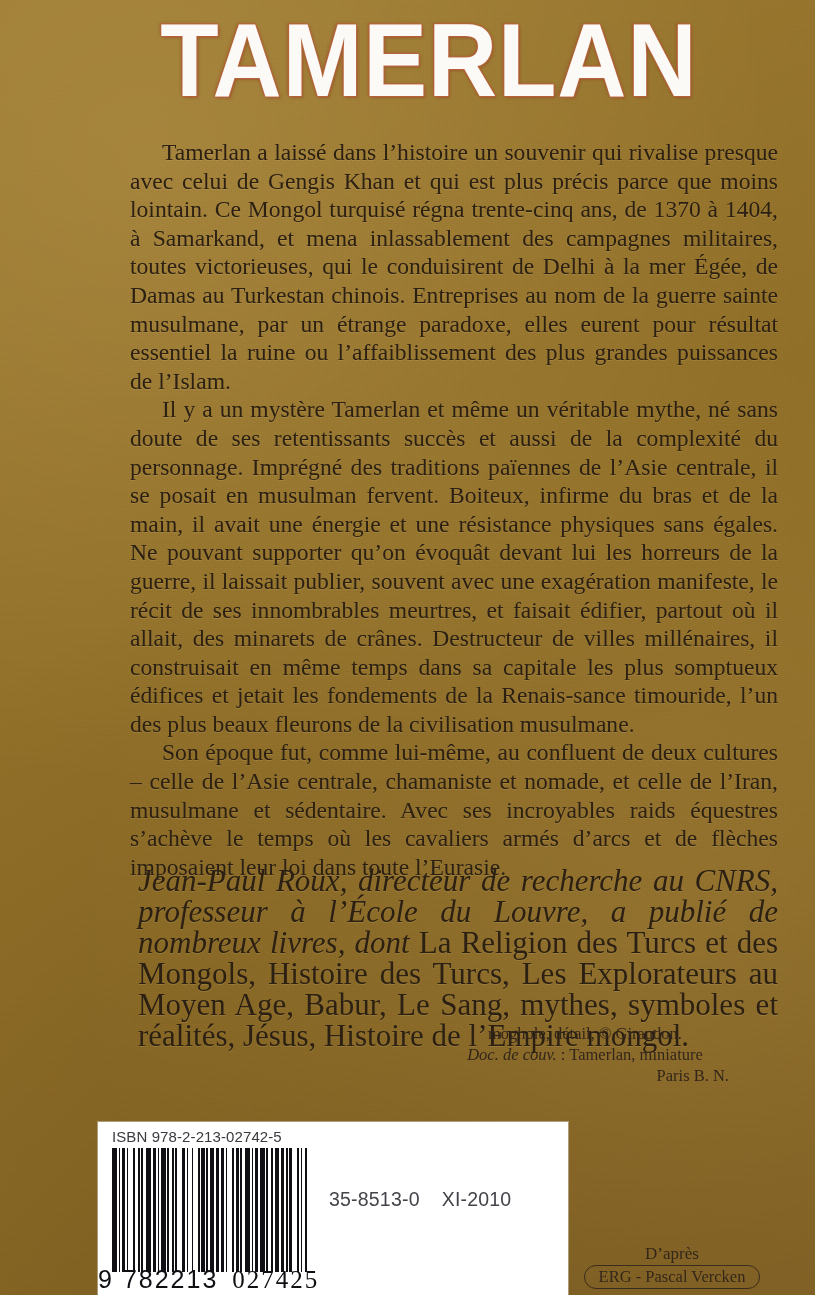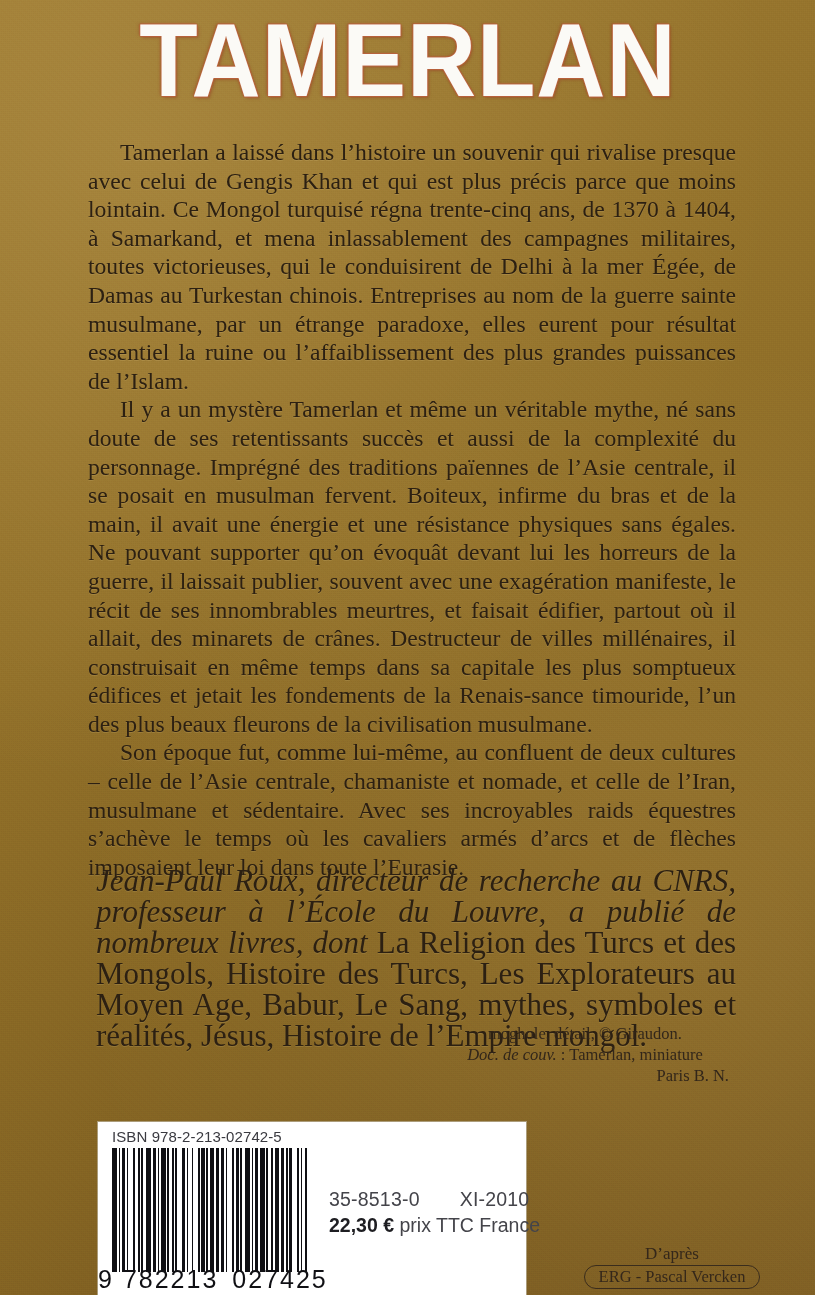--- a/index.html
+++ b/index.html
@@ -31,21 +31,21 @@
     inset: 0;
     pointer-events: none;
     opacity: 0.26;
     background-image:
       repeating-linear-gradient(0deg, rgba(255,255,255,0.055) 0px, rgba(255,255,255,0.055) 1px, rgba(0,0,0,0.05) 1px, rgba(0,0,0,0.05) 2px),
       repeating-linear-gradient(90deg, rgba(255,255,255,0.045) 0px, rgba(255,255,255,0.045) 1px, rgba(0,0,0,0.045) 1px, rgba(0,0,0,0.045) 2px),
       repeating-linear-gradient(42deg, rgba(120,85,20,0.10) 0px, rgba(120,85,20,0.10) 2px, rgba(0,0,0,0) 2px, rgba(0,0,0,0) 5px);
     mix-blend-mode: overlay;
   }
 
-  .cover > * { position: relative; z-index: 2; }
+  .cover > * { position: relative; z-index: 2; padding-left: 42px; }
 
   
   .title-wrap {
     position: absolute;
     top: 8px;
     left: 0;
     right: 0;
     text-align: center;
   }
   .book-title {
@@ -161,35 +161,35 @@
     top: 143px;
     width: 222px;
     font-family: "Liberation Sans", "DejaVu Sans", sans-serif;
     font-size: 25px;
     color: #101014;
     letter-spacing: 0px;
     white-space: nowrap;
   }
   .ean-digits .lead { margin-left: 0px; margin-right: 11px; }
   .ean-digits .grp { letter-spacing: 2px; }
-  .ean-digits .grp + .grp { margin-left: 14px; }
+  .ean-digits .grp + .grp { margin-left: 14px; font-family: Liberation Serif, serif; }
 
   .price-block {
     position: absolute;
     left: 231px;
     top: 66px;
     font-family: "Liberation Sans", "DejaVu Sans", sans-serif;
     color: #44444a;
   }
   .price-block .ref {
     font-size: 19.5px;
     letter-spacing: 0.2px;
     white-space: nowrap;
   }
-  .price-block .ref .date { margin-left: 40px; text-align: center; }
+  .price-block .ref .date { margin-left: 22px; text-align: center; }
   .price-block .price {
     font-size: 19.5px;
     margin-top: 3px;
     white-space: nowrap;
   }
   .price-block .price .amount { font-weight: 700; color: #1e1e22; }
 
   
   .printer {
     position: absolute;
@@ -322,21 +322,20 @@
         <span style="width: 2px; background: rgb(16, 16, 20);"></span>
         <span style="width: 4px; background: transparent;"></span>
         <span style="width: 2px; background: rgb(16, 16, 20);"></span>
         <span style="width: 6px; background: transparent;"></span>
       </div>
     <div class="ean-digits">
       <span class="lead">9</span><span class="grp">782213</span><span class="grp">027425</span>
     </div>
     <div class="price-block">
       <div class="ref"><span>35-8513-0</span><span class="date">XI-2010</span></div>
-      <div class="price"><span class="amount">22,30 €</span><span> prix TTC France</span></div>
     </div>
   </div>
 
   <div class="printer">
     <div class="dapres">D’après</div>
     <div class="erg-box">ERG - Pascal Vercken</div>
   </div>
 
 </div>
 

